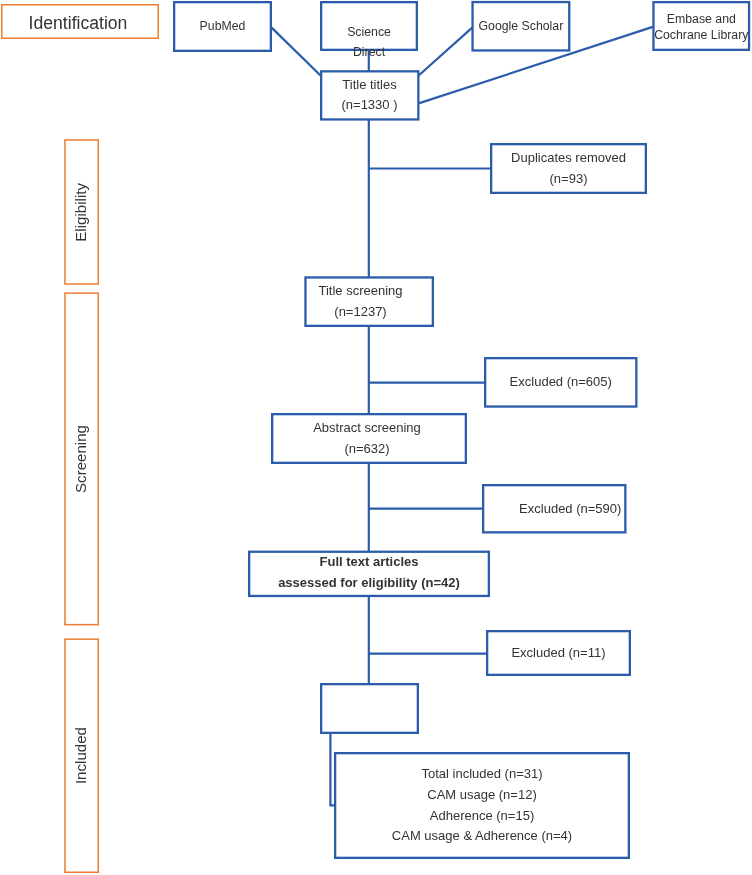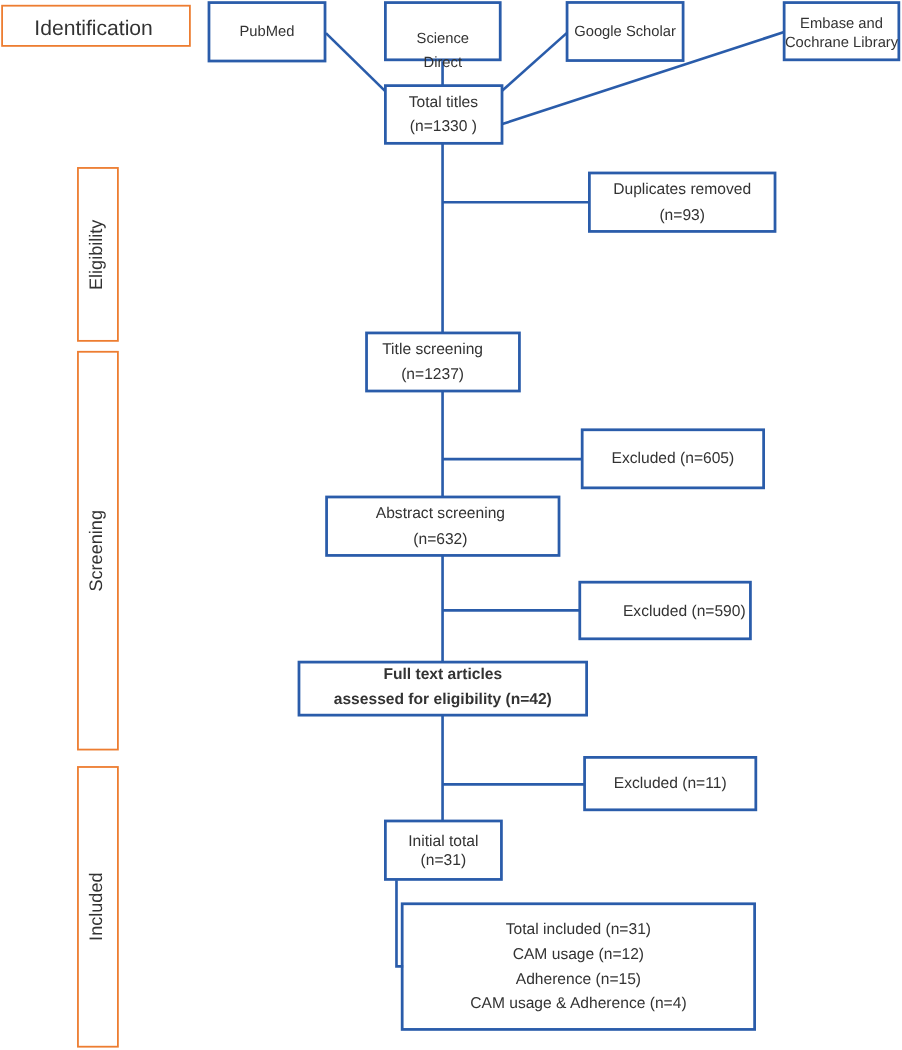--- a/index.html
+++ b/index.html
@@ -93,38 +93,34 @@
   </div>
   <div class="box blue src" style="left:471.4px;top:0.9px;width:99px;height:50.7px;">
     <span class="lbl">Google Scholar</span>
   </div>
   <div class="box blue src tight" style="left:652.3px;top:1px;width:98px;height:50px;">
     <span class="lbl">Embase and</span>
     <span class="lbl">Cochrane Library</span>
   </div>
 
   <div class="box blue" style="left:320px;top:70px;width:99px;height:50px;">
-    <span class="lbl">Total titles</span>
+    <span class="lbl">Title titles</span>
     <span class="lbl">(n=1330 )</span>
   </div>
   <div class="box blue" style="left:303px;top:276.3px;width:115px;height:50.7px;">
     <span class="lbl">Title screening</span>
     <span class="lbl">(n=1237)</span>
   </div>
   <div class="box blue" style="left:271px;top:413px;width:192px;height:51px;">
     <span class="lbl">Abstract screening</span>
     <span class="lbl">(n=632)</span>
   </div>
   <div class="box blue ft" style="left:248px;top:550.6px;width:242px;height:46.1px;">
     <span class="lbl">Full text articles</span>
     <span class="lbl">assessed for eligibility (n=42)</span>
-  </div>
-  <div class="box blue tight up" style="left:320px;top:683px;width:99px;height:51px;">
-    <span class="lbl">Initial total</span>
-    <span class="lbl">(n=31)</span>
   </div>
 
   <div class="box blue" style="left:490px;top:143px;width:157px;height:51px;">
     <span class="lbl">Duplicates removed</span>
     <span class="lbl">(n=93)</span>
   </div>
   <div class="box blue" style="left:484px;top:357px;width:153.5px;height:50.7px;">
     <span class="lbl">Excluded (n=605)</span>
   </div>
   <div class="box blue" style="left:482px;top:484px;width:144.5px;height:49.5px;margin-left:16px;">

